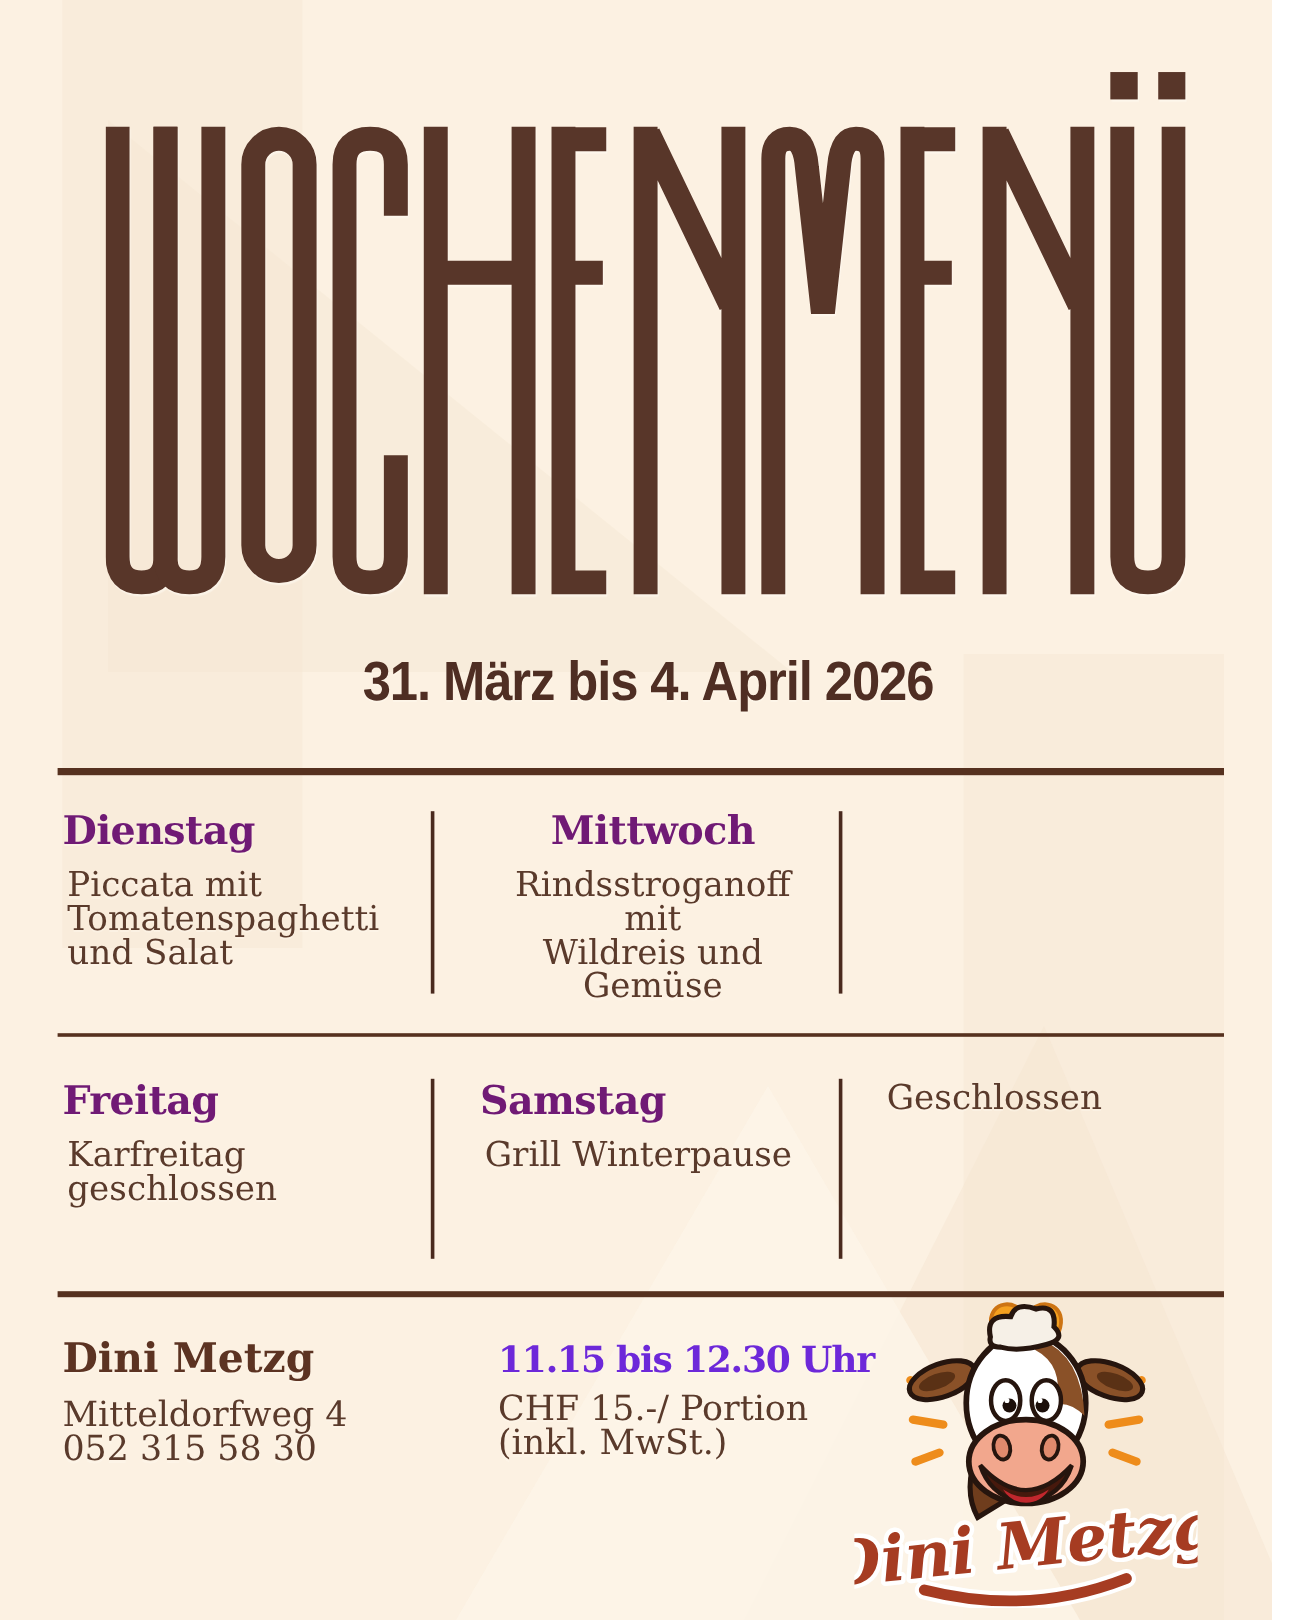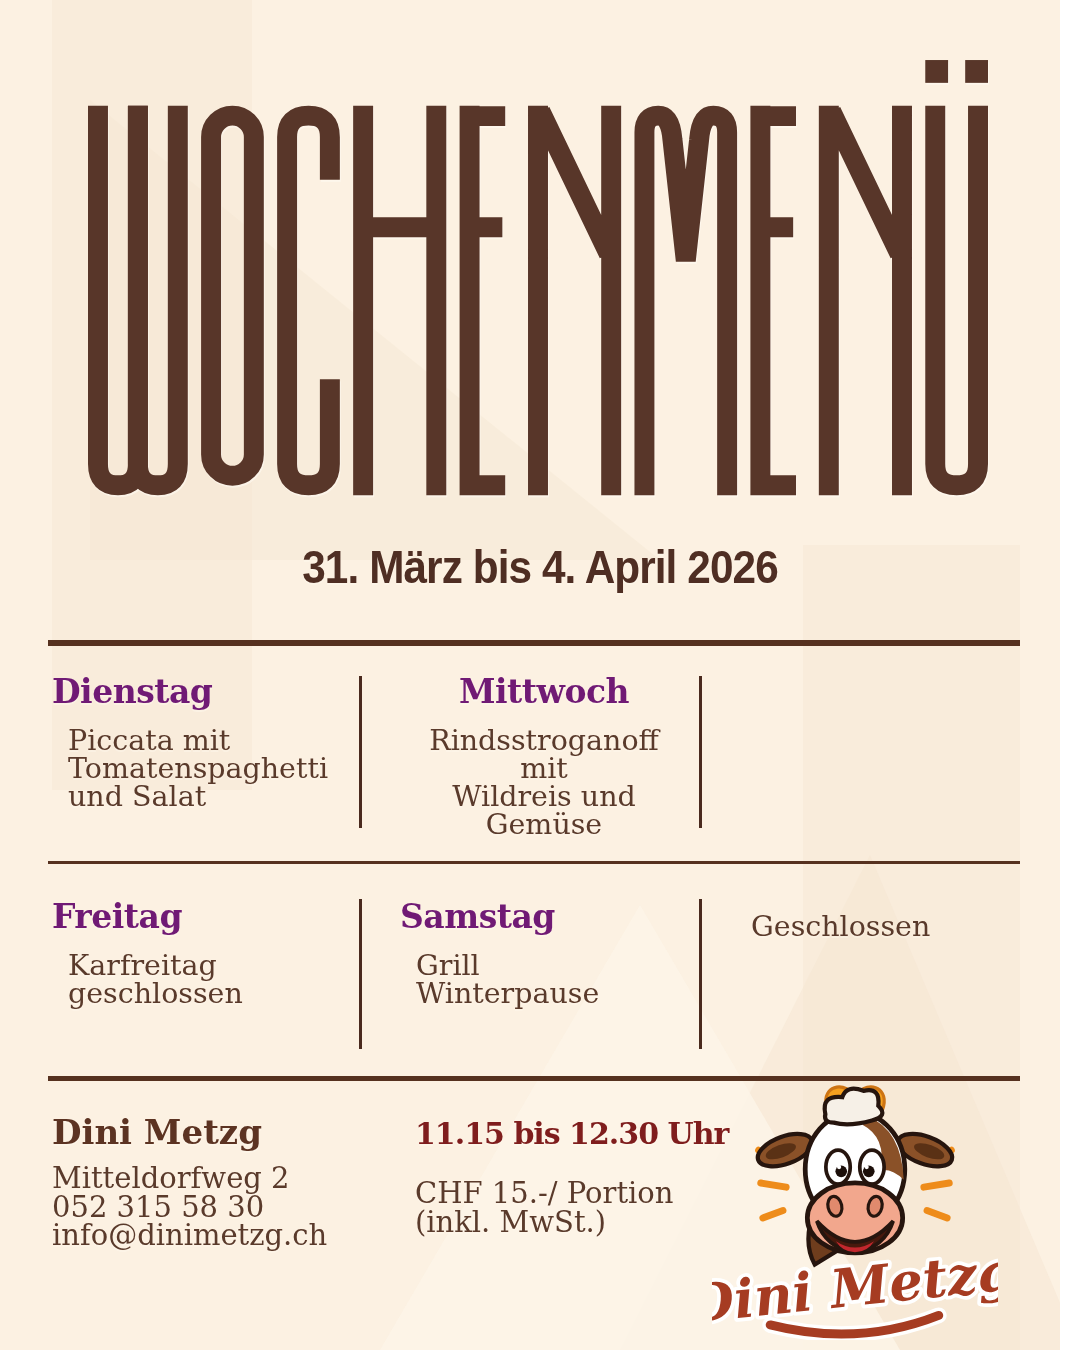--- a/index.html
+++ b/index.html
@@ -43,42 +43,42 @@
 
   
   .day-cell{position:absolute;}
   .day-name{
     margin:0 0 13px 0;
     font-size:33px;font-weight:bold;color:#701a75;
     letter-spacing:-.5px;white-space:nowrap;
     text-shadow:0 2px 0 rgba(255,250,240,.45);
   }
   .day-menu{
-    margin:16px;font-size:28.5px;line-height:28px;
+    margin:4px;font-size:28.5px;line-height:28px;
     white-space:pre-line;color:#5a3a2b;
     text-shadow:0 2px 0 rgba(255,250,240,.4);
   }
 
   
   .foot-col{position:absolute;}
   .biz-name{
     margin:0 0 12px 0;font-size:34px;font-weight:bold;color:#5c3322;
     text-shadow:0 2px 0 rgba(255,250,240,.45);
   }
   .foot-line{
     font-size:29px;line-height:28.5px;color:#5a3a2b;
     text-shadow:0 2px 0 rgba(255,250,240,.4);white-space:nowrap;
   }
   .hours-line{
-    margin:0;font-size:30px;font-weight:bold;color:#7f1d1d;
+    margin:0;font-size:30px;font-weight:bold;color:#6d28d9;
     letter-spacing:-1px;white-space:nowrap;
     text-shadow:0 2px 0 rgba(255,250,240,.45);
     text-align:right;
   }
-  .price-block{margin-top:28px;}
+  .price-block{margin-top:8px;}
 
   
   .logo-wrap{position:absolute;left:712px;top:1080px;width:286px;height:260px;}
   .logo-wrap svg{width:100%;height:100%;display:block;}
   .logo-script{
     font-family:"DejaVu Serif", serif;
     font-style:italic;font-weight:bold;
     paint-order:stroke;
   }
 </style>
@@ -181,23 +181,22 @@
 geschlossen</p>
     </div>
     <div class="day-cell" style="left:735px;top:897px;width:300px;">
       <p class="day-menu">Geschlossen</p>
     </div>
     <div class="vsep" style="left:359px;top:899px;height:150px;"></div>
     <div class="vsep" style="left:699px;top:899px;height:150px;"></div>
 
     <div class="foot-col" style="left:52px;top:1112px;">
       <h3 class="biz-name">Dini Metzg</h3>
-      <div class="foot-line">Mitteldorfweg 2</div>
+      <div class="foot-line">Mitteldorfweg 4</div>
       <div class="foot-line">052 315 58 30</div>
-      <div class="foot-line">info@dinimetzg.ch</div>
     </div>
 
     <div class="foot-col" style="left:415px;top:1116px;">
       <h3 class="hours-line">11.15 bis 12.30 Uhr</h3>
       <div class="price-block">
         <div class="foot-line">CHF 15.-/ Portion</div>
         <div class="foot-line">(inkl. MwSt.)</div>
       </div>
     </div>
 

